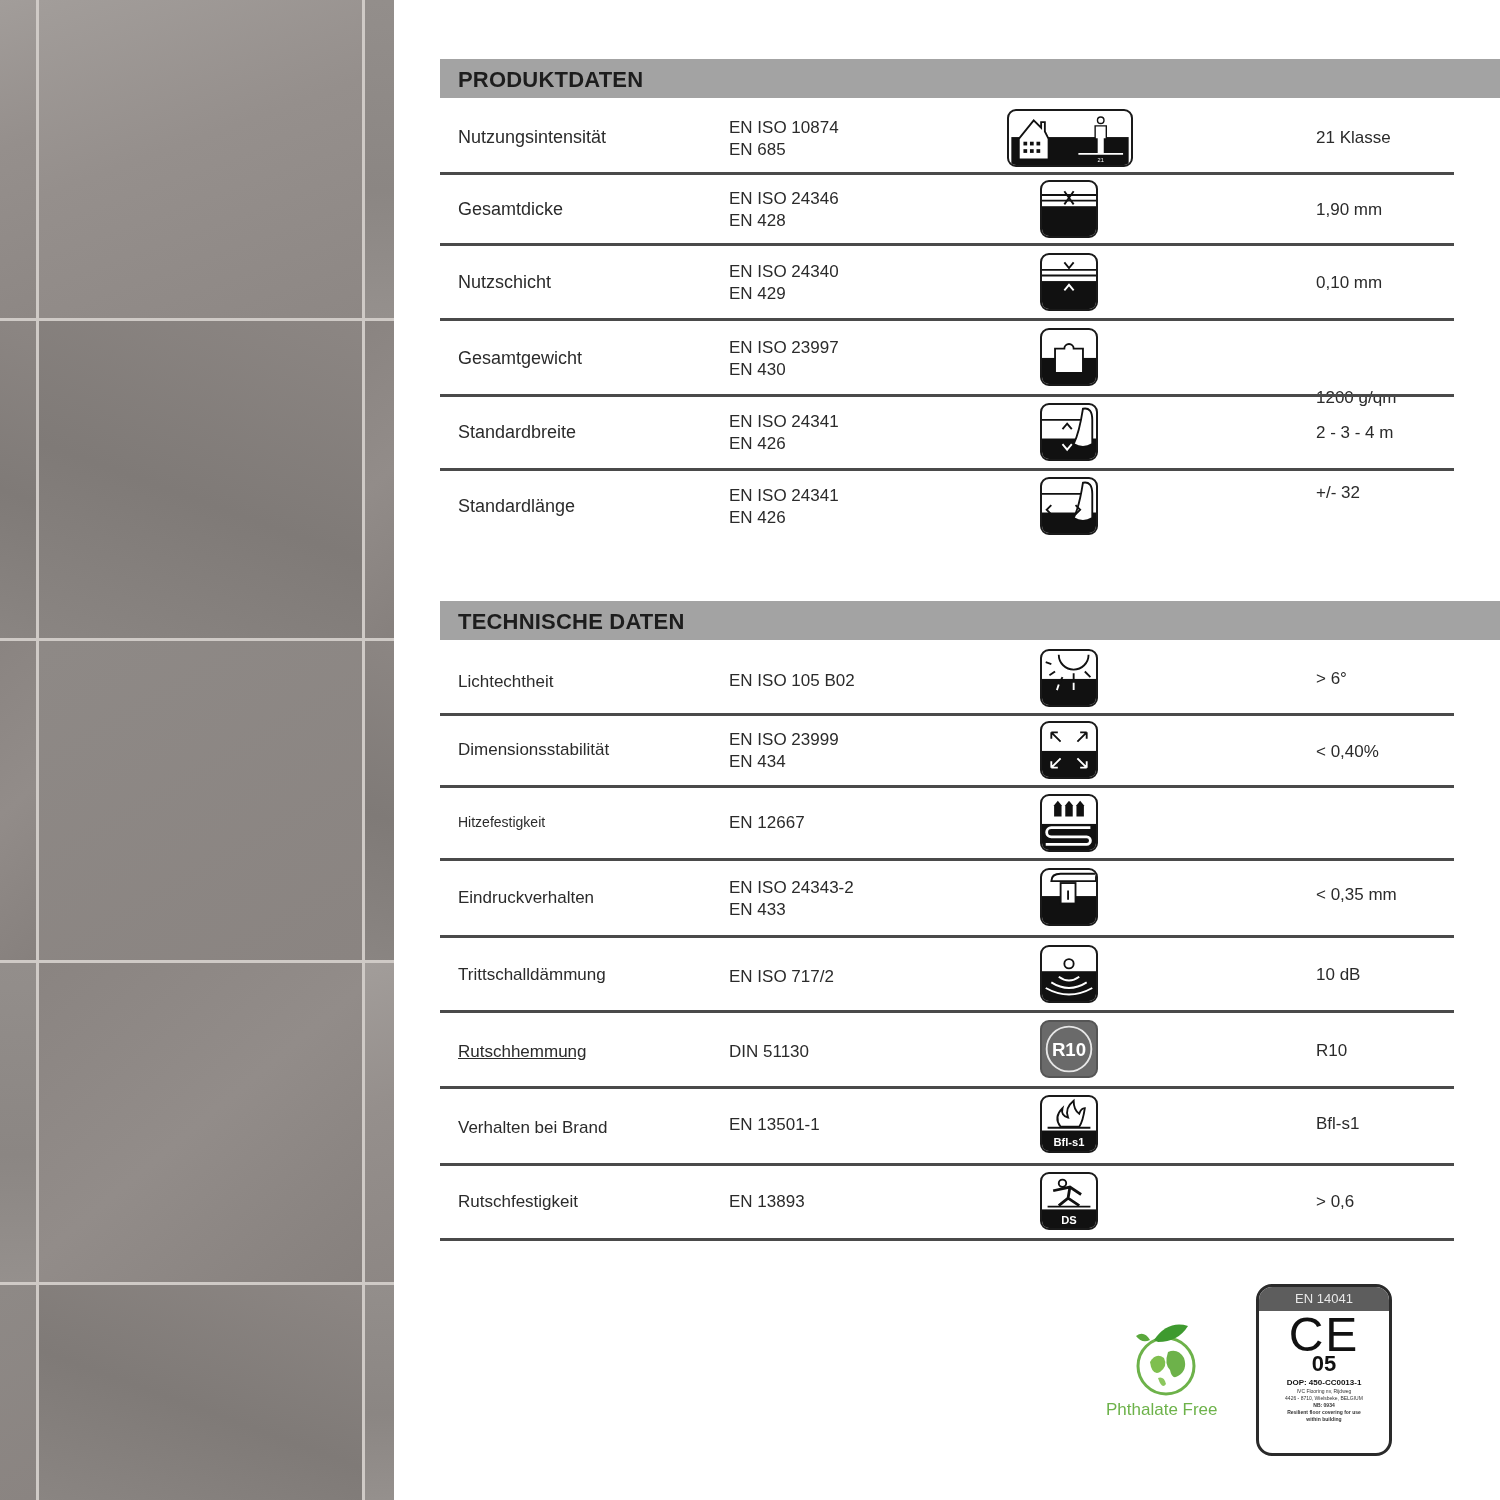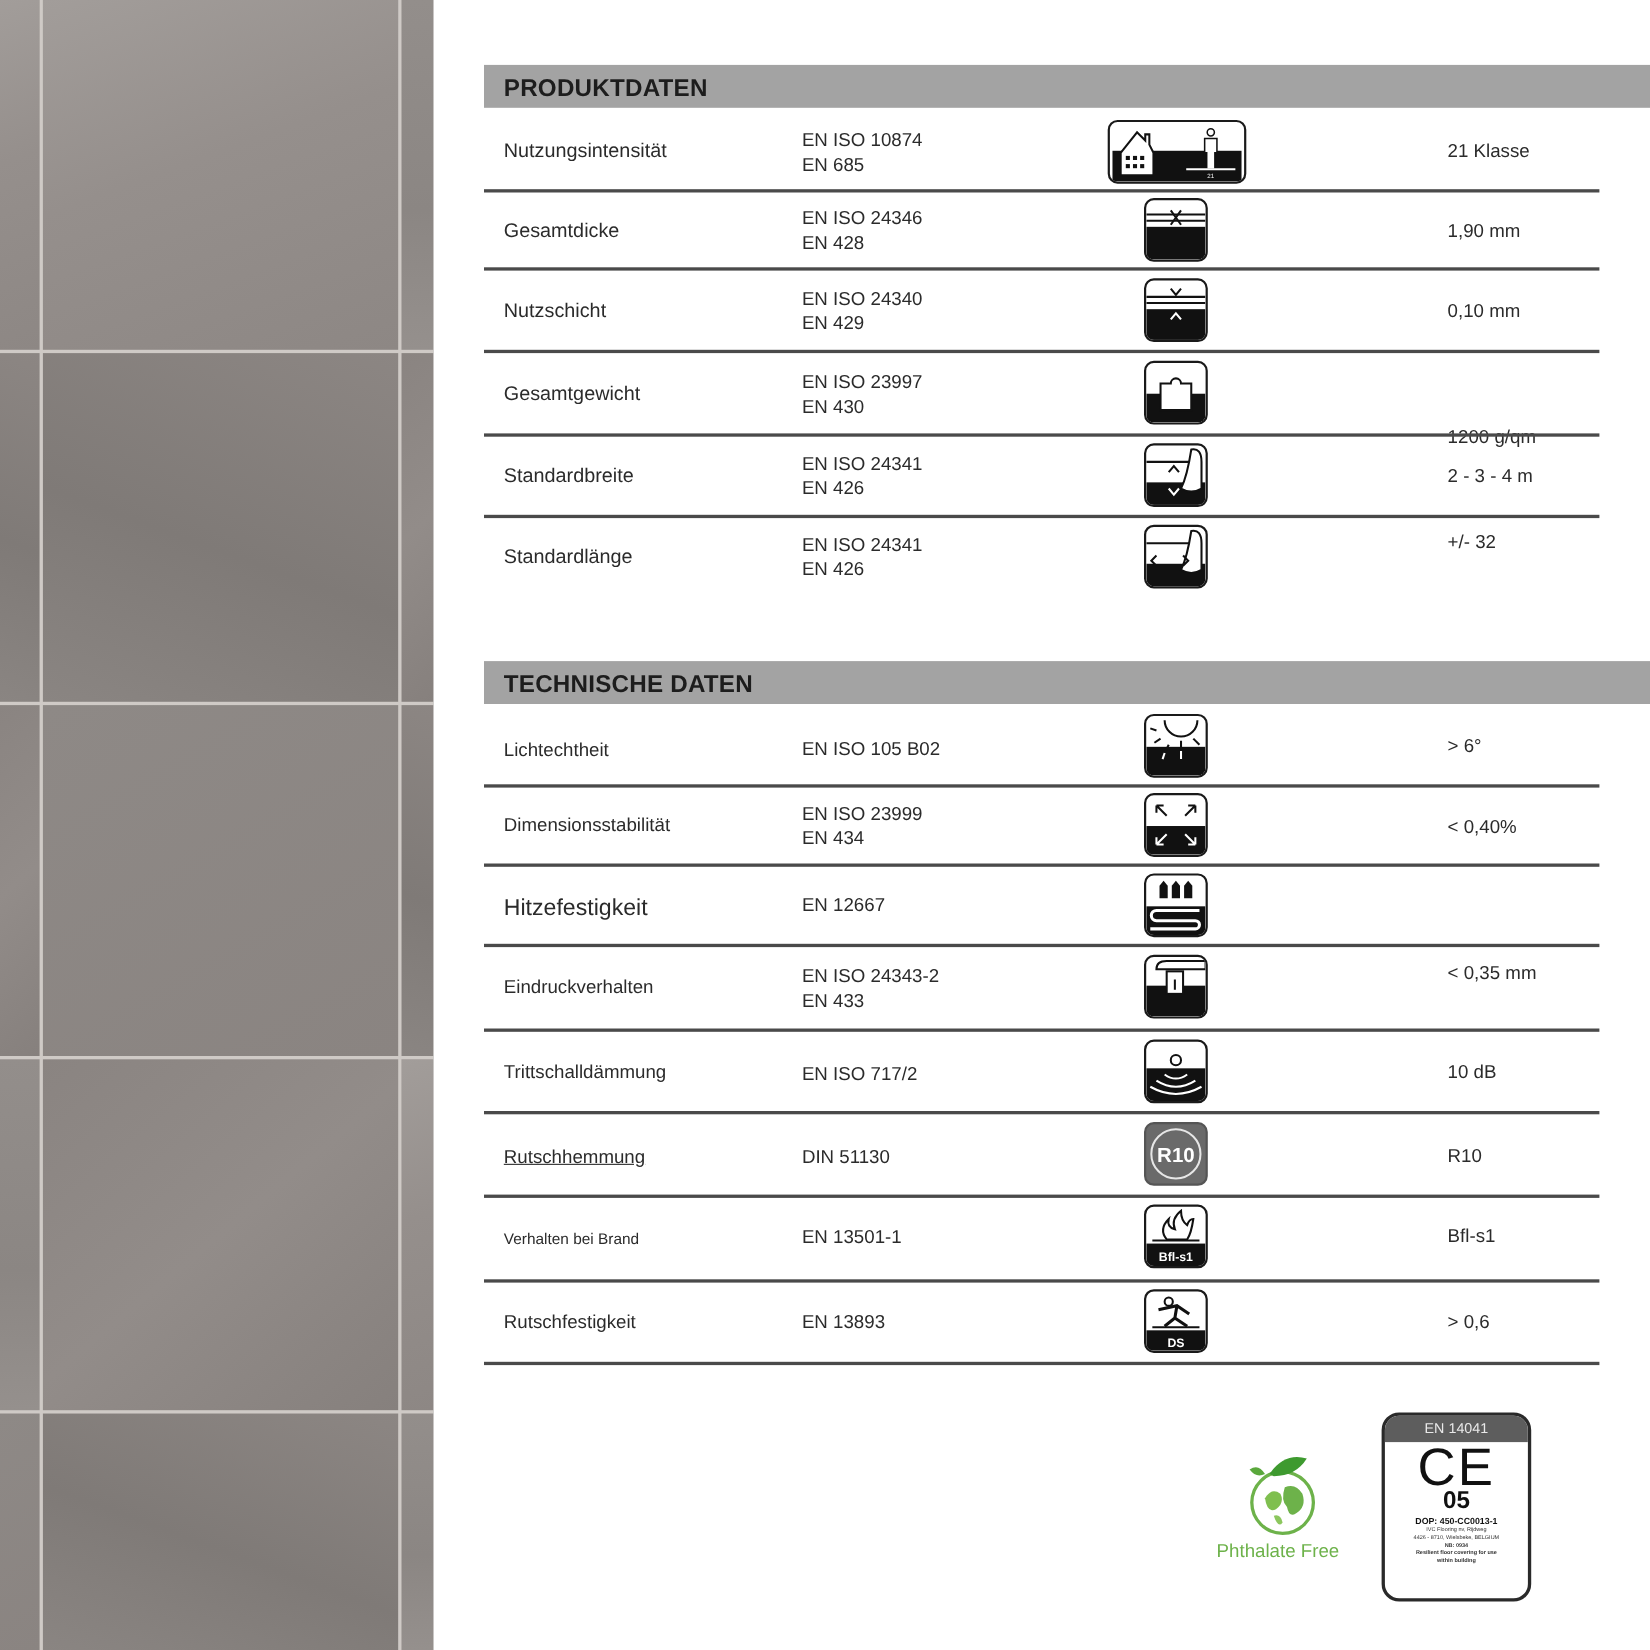--- a/index.html
+++ b/index.html
@@ -232,21 +232,21 @@
           <path d="M20,38 L10,48 M10,48 h7 M10,48 v-7"></path>
           <path d="M38,38 L48,48 M48,48 h-7 M48,48 v-7"></path>
         </g>
       </svg>
   </div>
   <span class="val" style="top:26px;">&lt; 0,40%</span>
 </div>
 <div class="sep" style="top:785px;"></div>
 
 <div class="row" style="top:788px;height:71px;">
-  <span class="label" style="top:26px;font-size:21px;">Hitzefestigkeit</span>
+  <span class="label" style="top:26px;font-size:14px;">Hitzefestigkeit</span>
   <div class="norm" style="top:24px;">
       <div>EN 12667</div>
     </div>
   <div class="icon" style="left:600px;top:6px;">
     <svg viewBox="0 0 58 58">
         <rect x="0" y="30" width="58" height="28" fill="#111"></rect>
         <g fill="#111">
           <path d="M13,10 l4,-5 l4,5 v12 h-8z"></path>
           <path d="M25,10 l4,-5 l4,5 v12 h-8z"></path>
           <path d="M37,10 l4,-5 l4,5 v12 h-8z"></path>
@@ -264,21 +264,21 @@
       <div>EN 433</div>
     </div>
   <div class="icon" style="left:600px;top:7px;">
     <svg viewBox="0 0 58 58">
         <rect x="0" y="28" width="58" height="30" fill="#111"></rect>
         <path d="M10,12 q0,-8 10,-8 h38 v8z" fill="#fff" stroke="#111" stroke-width="2"></path>
         <rect x="20" y="14" width="16" height="22" fill="#fff" stroke="#111" stroke-width="2"></rect>
         <line x1="28" y1="22" x2="28" y2="32" stroke="#111" stroke-width="2"></line>
       </svg>
   </div>
-  <span class="val" style="top:14px;">&lt; 0,35 mm</span>
+  <span class="val" style="top:24px;">&lt; 0,35 mm</span>
 </div>
 <div class="sep" style="top:935px;"></div>
 
 <div class="row" style="top:938px;height:73px;">
   <span class="label" style="top:27px;font-size:17px;">Trittschalldämmung</span>
   <div class="norm" style="top:28px;">
       <div>EN ISO 717/2</div>
     </div>
   <div class="icon" style="left:600px;top:7px;">
     <svg viewBox="0 0 58 58">
@@ -304,21 +304,21 @@
     <svg viewBox="0 0 58 58">
         <circle cx="29" cy="29" r="24" fill="none" stroke="#e6e6e6" stroke-width="2"></circle>
         <text x="29" y="37" font-size="20" font-weight="bold" fill="#fff" text-anchor="middle" font-family="Liberation Sans, sans-serif">R10</text>
       </svg>
   </div>
   <span class="val" style="top:28px;">R10</span>
 </div>
 <div class="sep" style="top:1086px;"></div>
 
 <div class="row" style="top:1089px;height:74px;">
-  <span class="label" style="top:29px;font-size:14px;">Verhalten bei Brand</span>
+  <span class="label" style="top:29px;font-size:17px;">Verhalten bei Brand</span>
   <div class="norm" style="top:25px;">
       <div>EN 13501-1</div>
     </div>
   <div class="icon" style="left:600px;top:6px;">
     <svg viewBox="0 0 58 58">
         <rect x="0" y="36" width="58" height="22" fill="#111"></rect>
         <path d="M20,32 q-8,-10 2,-20 q-2,8 6,10 q-4,-10 6,-18 q0,10 6,14 q2,-6 6,-6 q-2,14 -6,20z" fill="#fff" stroke="#111" stroke-width="2"></path>
         <line x1="6" y1="33" x2="52" y2="33" stroke="#111" stroke-width="2"></line>
         <text x="29" y="53" font-size="12" font-weight="bold" fill="#fff" text-anchor="middle" font-family="Liberation Sans, sans-serif">Bfl-s1</text>
       </svg>

